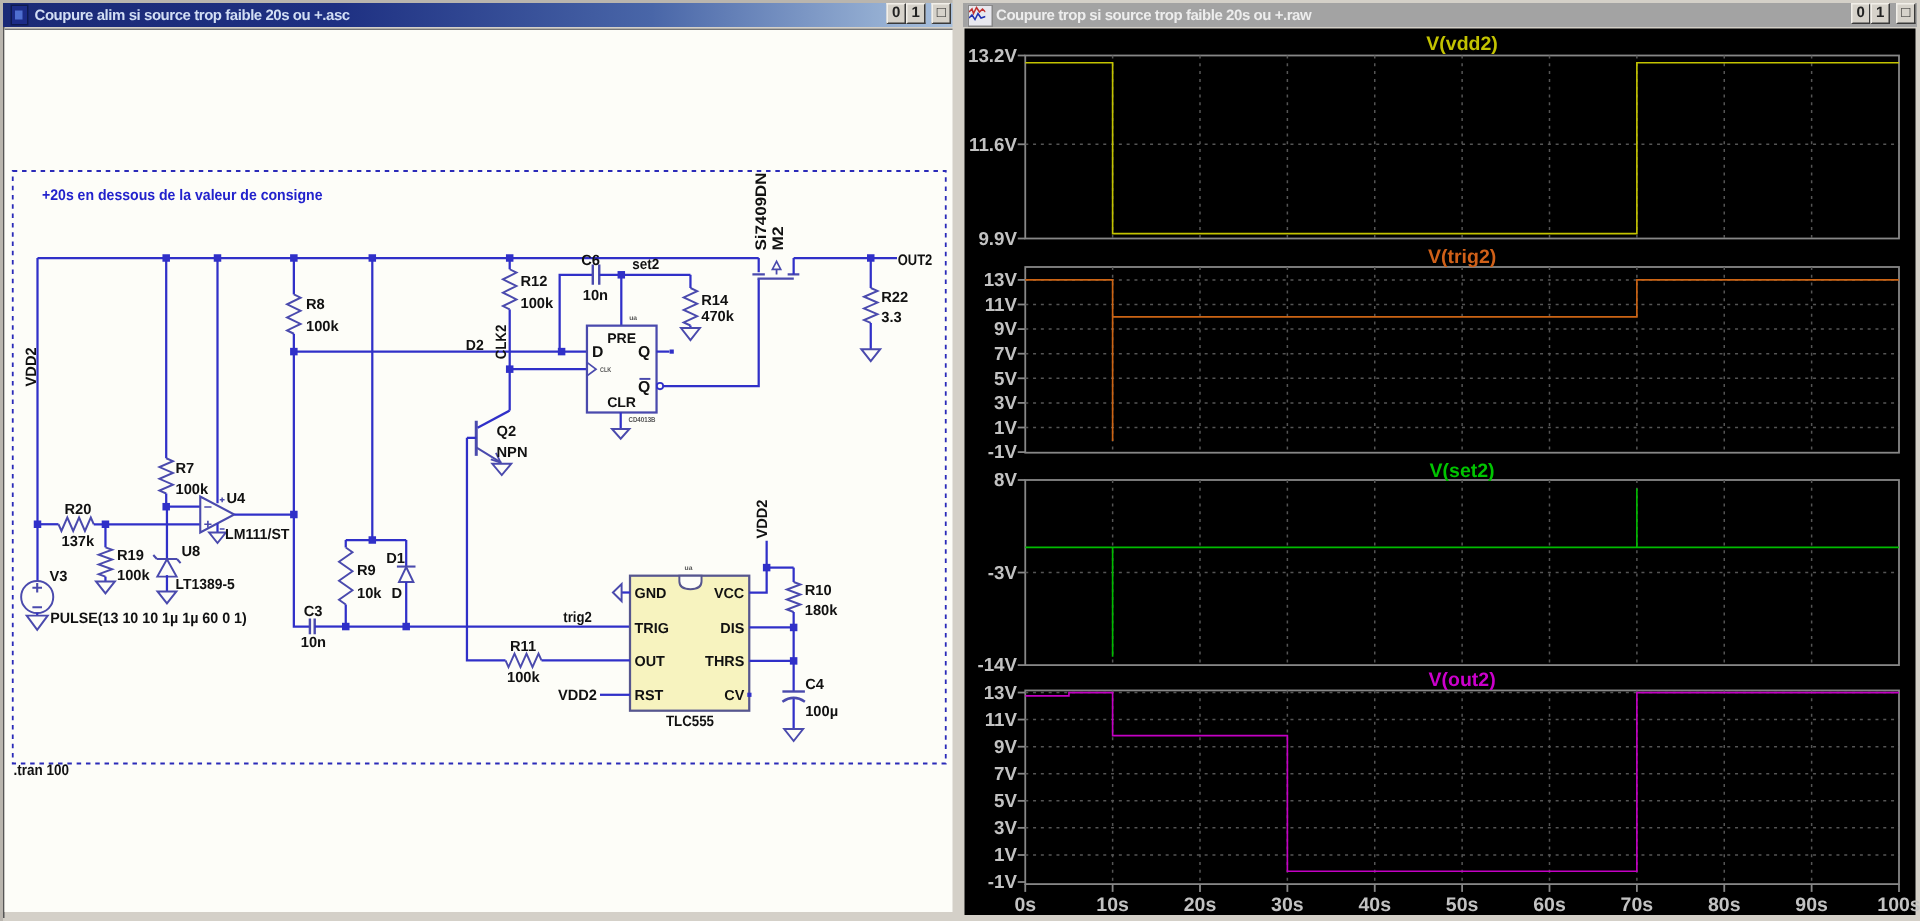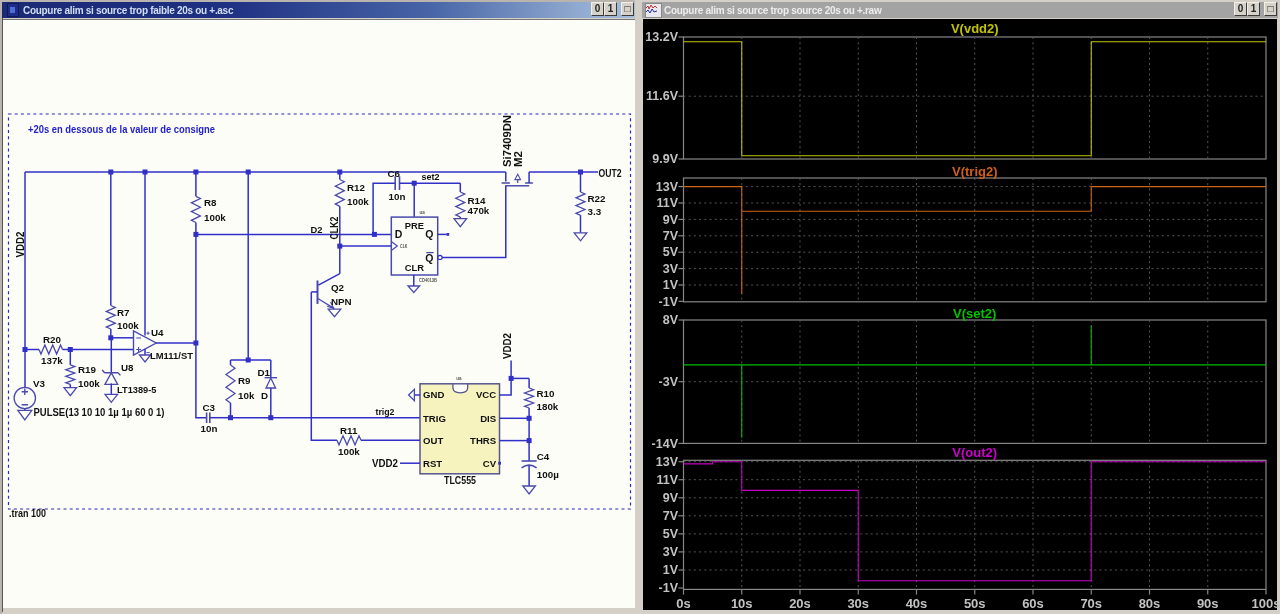--- a/index.html
+++ b/index.html
@@ -236,21 +236,21 @@
  <div style="position:absolute;left:635px;top:0;width:5px;height:614px;background:#d4d0c8;"></div>
 </div>
 <div class="win" id="rwin">
  <div class="tbar">
   <div class="ico" style="background:#e8e8ee;border:1px solid #888;width:15px;">
    <svg width="11" height="11" viewBox="0 0 11 11" style="left:0;top:0;">
           <path d="M0,4 L2,2 L3,5 L5,1 L7,4 L9,2 L11,4" stroke="#c03030" fill="none" stroke-width="1"></path>
           <path d="M0,8 L2,6 L4,9 L6,5 L8,8 L11,7" stroke="#2030b0" fill="none" stroke-width="1"></path>
         </svg>
   </div>
-  <div class="ttext">Coupure alim si source trop source 20s ou +.raw</div>
+  <div class="ttext">Coupure trop si source trop faible 20s ou +.raw</div>
  </div>
  <div class="btns" style="left:594px;">
       <div class="btn">0</div>
       <div class="btn">1</div>
       <div class="btn gap" style="line-height:11px;">□</div>
     </div>
  <div id="rclient"></div>
     <svg width="640" height="614" viewBox="0 0 640 614" style="left:0;top:0;">
       <rect x="43.5" y="37" width="582.5" height="122" stroke="#878787" stroke-width="1.2" fill="none"></rect>
       <line x1="101.75" y1="37" x2="101.75" y2="159" stroke="#555555" stroke-width="1" stroke-dasharray="2,3.2"></line>

